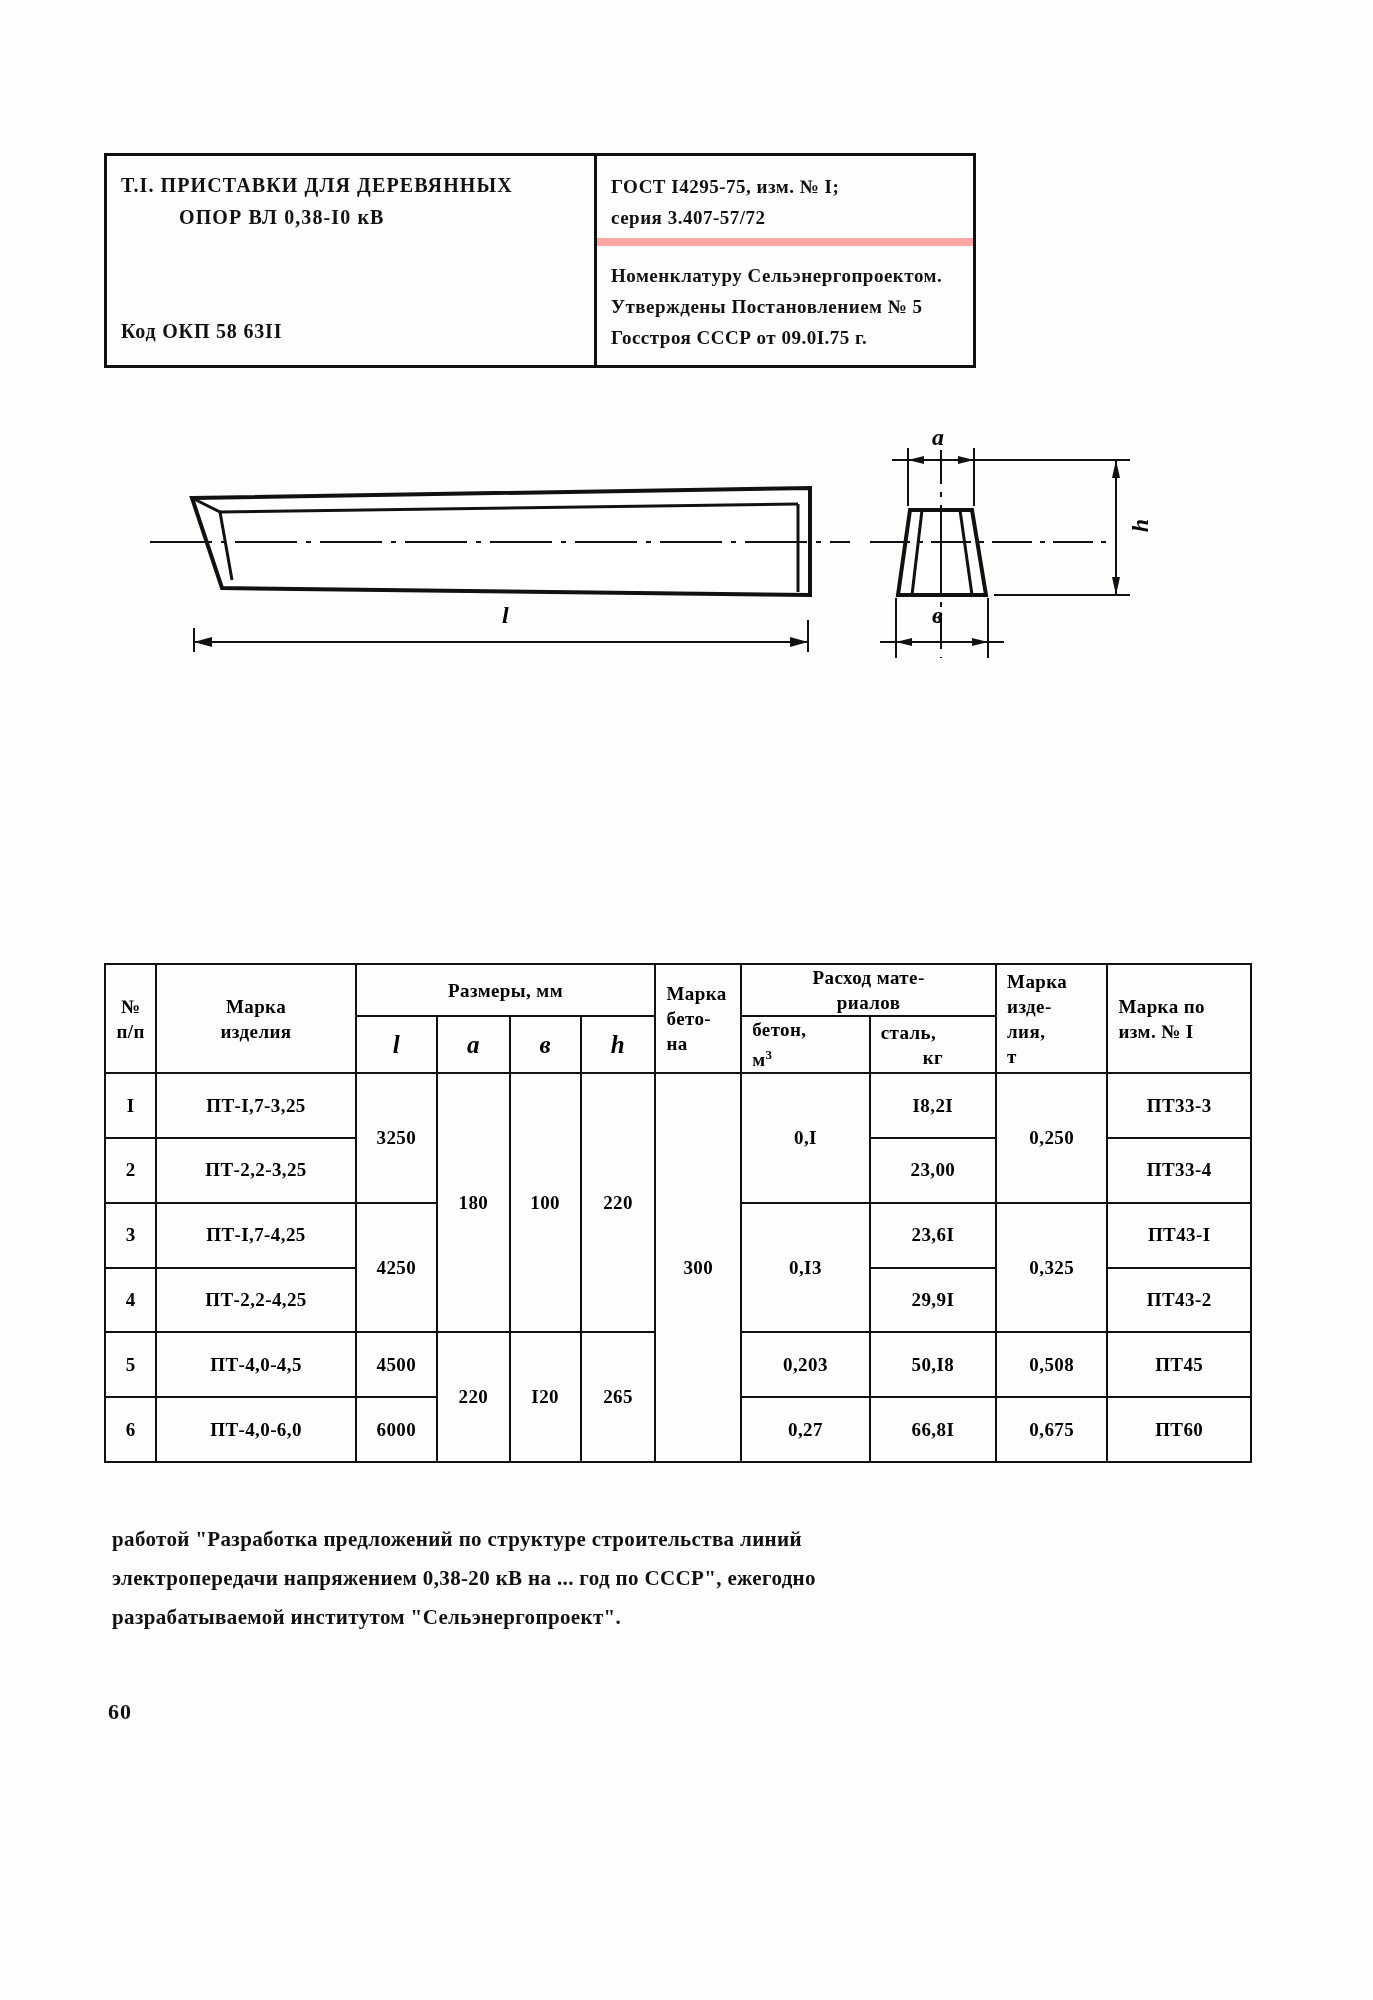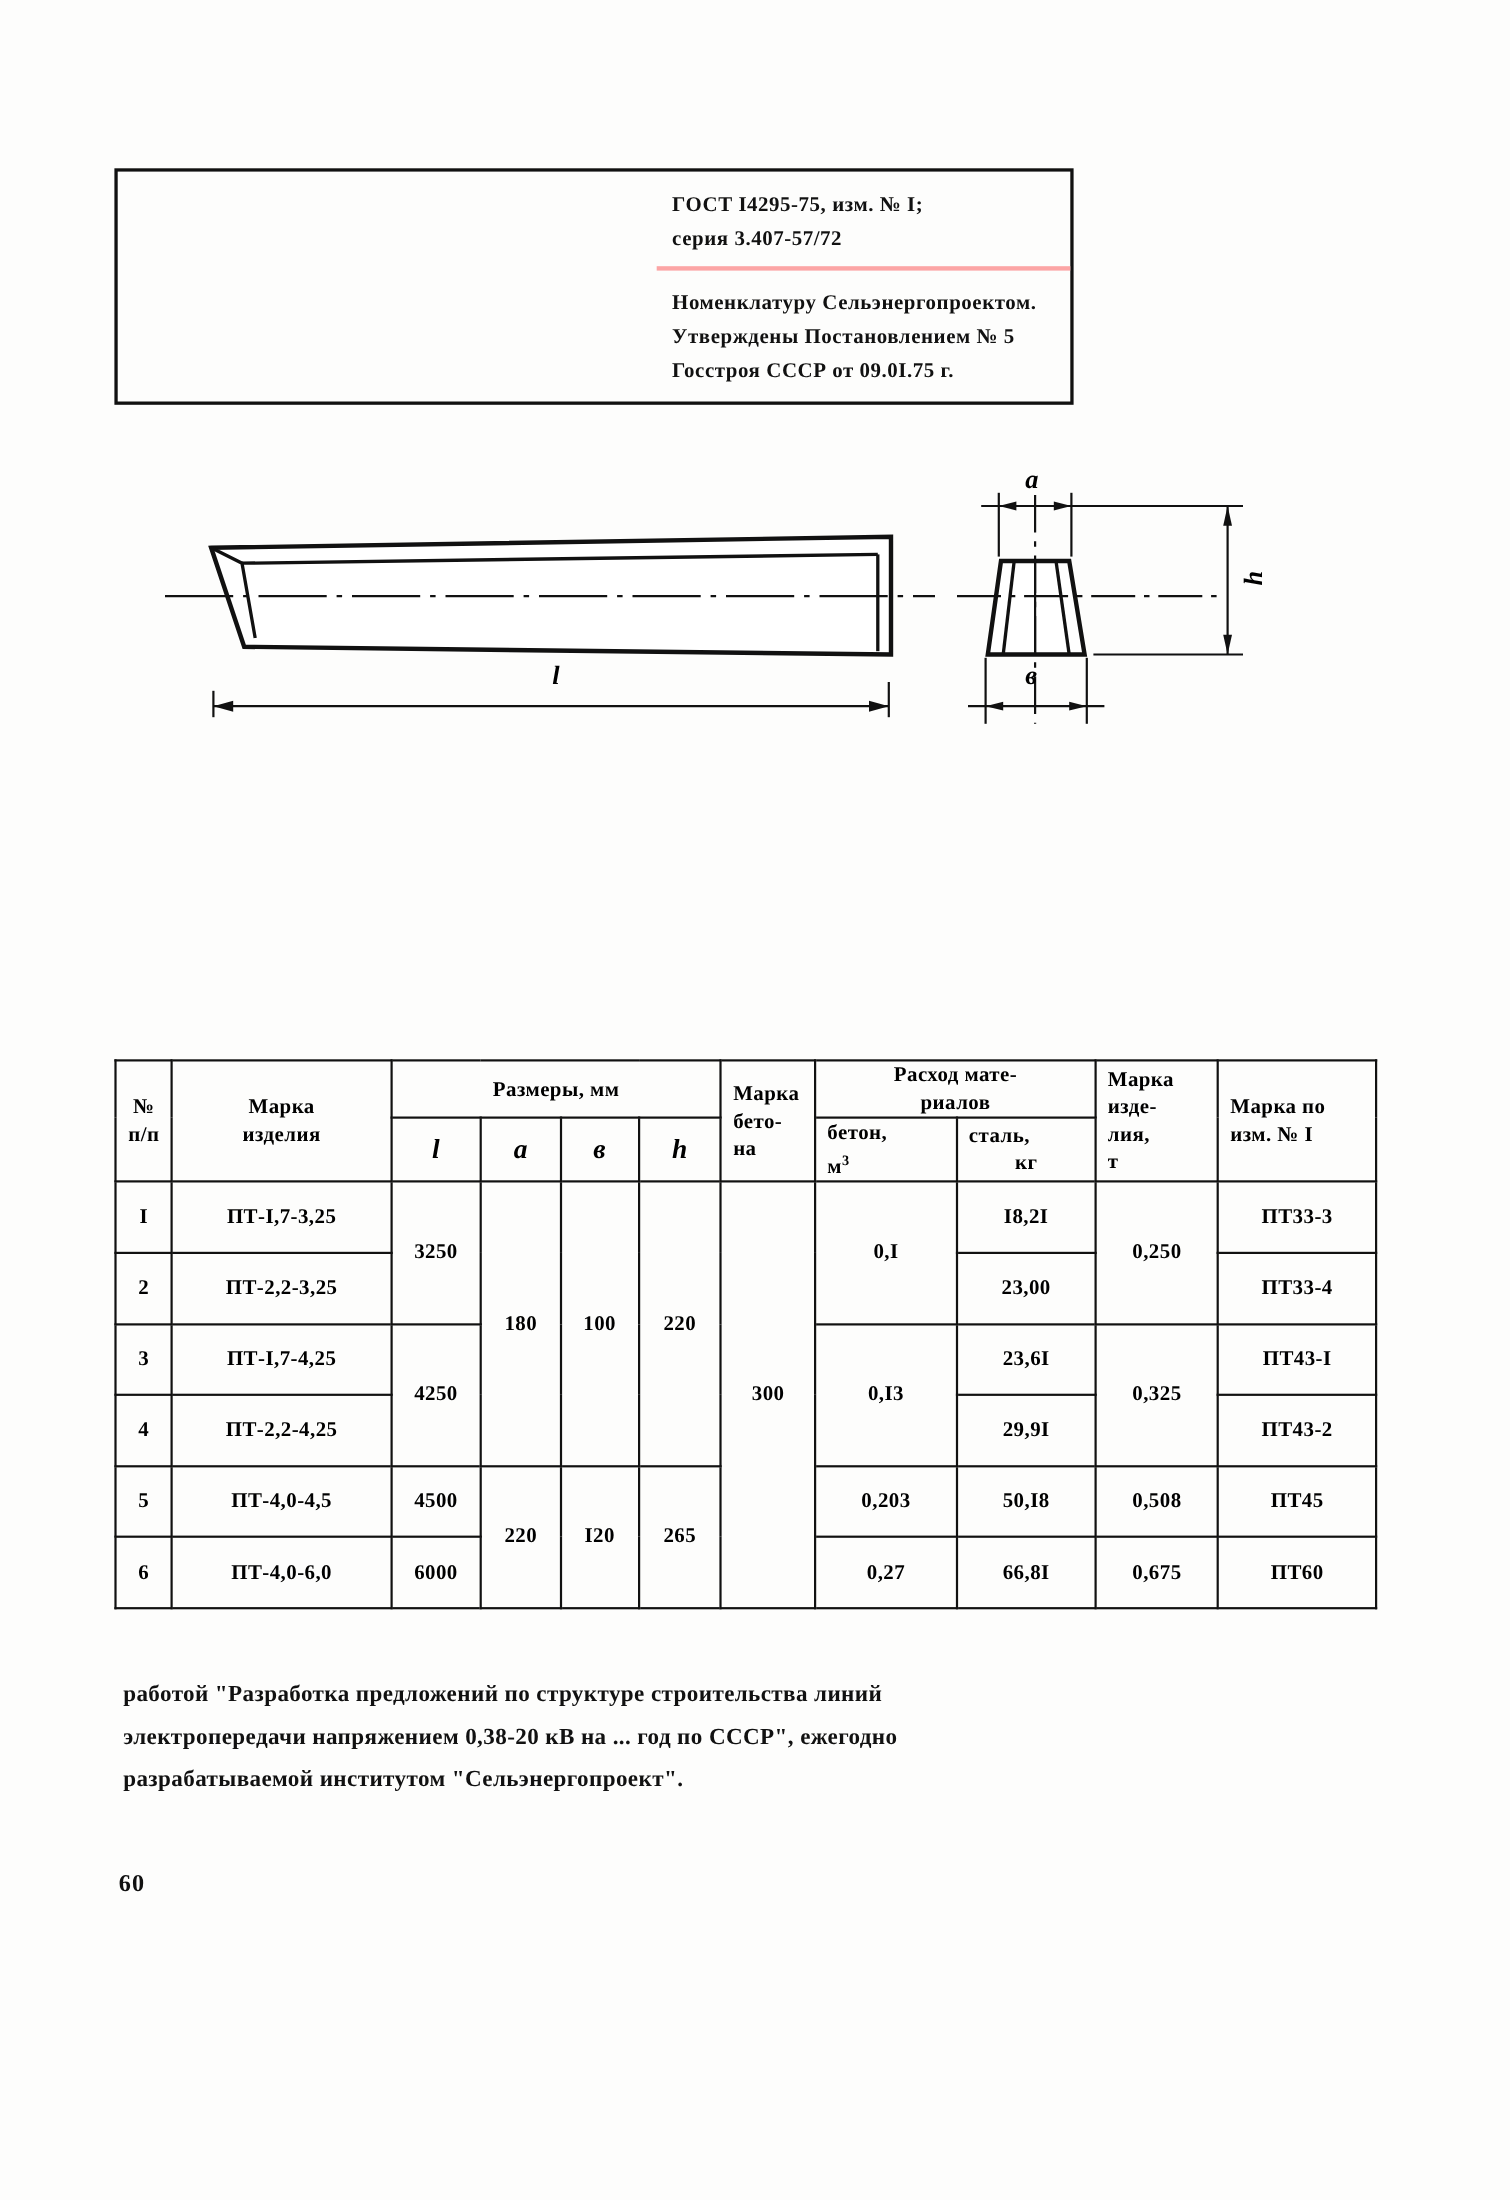--- a/index.html
+++ b/index.html
@@ -71,21 +71,21 @@
   .hdr-right {
     position: absolute;
     left: 490px; top: 0;
     right: 0; bottom: 0;
   }
   .hdr-r-top {
     position: absolute;
     left: 0; top: 0;
     width: 100%; height: 90px;
     box-sizing: border-box;
-    border-bottom: 4px solid #fca5a5;
+    border-bottom: 8px solid #fca5a5;
     padding: 15px 24px 0 14px;
   }
   .hdr-r-bot {
     position: absolute;
     left: 0; top: 90px;
     width: 100%; bottom: 0;
     box-sizing: border-box;
     padding: 14px 8px 0 14px;
   }
   .hdr-line {
@@ -166,20 +166,25 @@
     letter-spacing: 1px;
   }
 </style>
 </head>
 <body>
 
 <div class="page">
 
   <div class="header-box">
 
+    <div class="hdr-left">
+      <div class="hdr-title-l1 ink">Т.I. ПРИСТАВКИ ДЛЯ ДЕРЕВЯННЫХ</div>
+      <div class="hdr-title-l2 ink">ОПОР ВЛ 0,38-I0 кВ</div>
+      <div class="hdr-code ink">Код ОКП 58 63II</div>
+    </div>
 
     <div class="hdr-right">
       <div class="hdr-r-top">
         <div class="hdr-line ink">ГОСТ I4295-75, изм. № I;</div>
         <div class="hdr-line ink">серия 3.407-57/72</div>
       </div>
       <div class="hdr-r-bot">
         <div class="hdr-line ink">Номенклатуру Сельэнергопроектом.</div>
         <div class="hdr-line ink">Утверждены Постановлением № 5</div>
         <div class="hdr-line ink">Госстроя СССР от 09.0I.75 г.</div>

